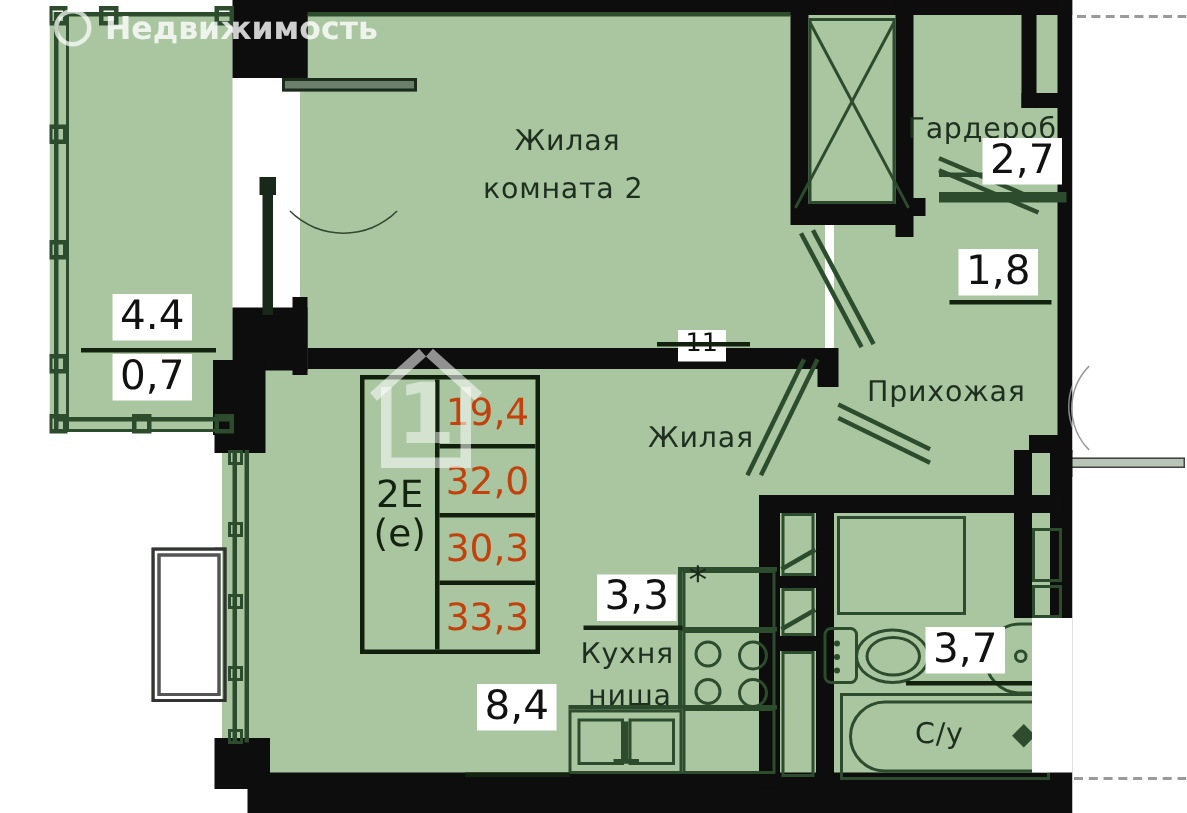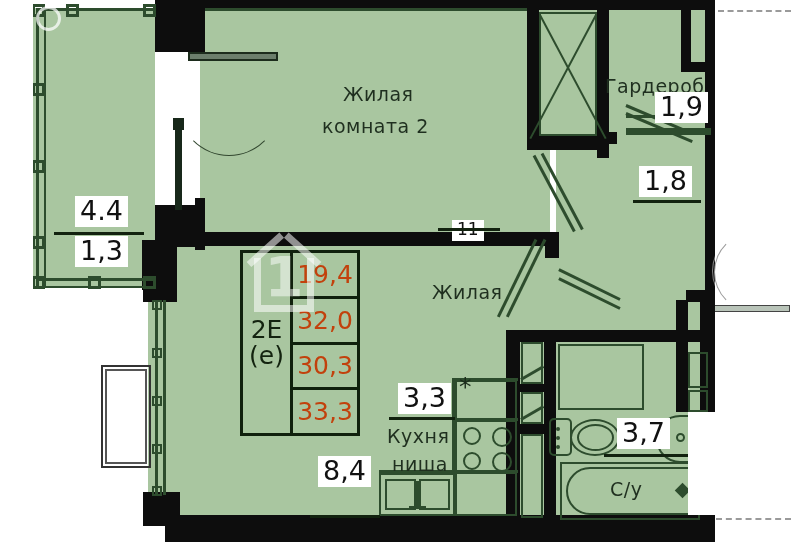--- a/index.html
+++ b/index.html
@@ -292,36 +292,37 @@
   <div class="thin" style="left:712px;top:305px;width:78px;height:7px;background:#b9c4b9;border:1px solid #444;box-sizing:border-box;"></div>
   <div class="arc" style="left:714px;top:232px;width:78px;height:78px;border-color:#999;border-bottom-color:transparent;border-right-color:transparent;border-top-color:transparent;"></div>
   <div class="wall" style="left:700px;top:300px;width:15px;height:18px;"></div>
 
   <div class="lbl room-name" style="left:343px;top:83px;">Жилая</div>
   <div class="lbl room-name" style="left:322px;top:115px;">комната 2</div>
 
   <div class="lbl room-name" style="left:432px;top:281px;">Жилая</div>
 
   <div class="lbl room-name" style="left:605px;top:75px;">Гардероб</div>
+  <div class="lbl room-name" style="left:578px;top:250px;">Прихожая</div>
 
   <div class="lbl room-name" style="left:387px;top:425px;">Кухня</div>
   <div class="lbl room-name" style="left:392px;top:453px;">ниша</div>
 
   <div class="lbl room-name" style="left:610px;top:478px;">С/у</div>
 
   <div class="lbl" style="left:459px;top:372px;font-size:25px;color:#1b2b1b;">*</div>
 
   <div class="num" style="left:75px;top:196px;">4.4</div>
   <div class="underline" style="left:54px;top:232px;width:90px;"></div>
-  <div class="num" style="left:75px;top:236px;">1,3</div>
+  <div class="num" style="left:75px;top:236px;">0,7</div>
 
   <div class="num sm" style="left:452px;top:193px;">11</div>
   <div class="underline" style="left:438px;top:228px;width:62px;"></div>
 
-  <div class="num" style="left:655px;top:92px;">1,9</div>
+  <div class="num" style="left:655px;top:92px;">2,7</div>
   <div class="num" style="left:639px;top:166px;">1,8</div>
   <div class="underline" style="left:633px;top:200px;width:68px;"></div>
 
   <div class="num" style="left:398px;top:383px;">3,3</div>
   <div class="underline" style="left:389px;top:417px;width:66px;"></div>
 
   <div class="num" style="left:617px;top:418px;">3,7</div>
   <div class="underline" style="left:604px;top:454px;width:84px;"></div>
 
   <div class="num" style="left:318px;top:456px;">8,4</div>
@@ -335,20 +336,21 @@
     <div class="colR">
       <div class="cell">19,4</div>
       <div class="cell">32,0</div>
       <div class="cell">30,3</div>
       <div class="cell">33,3</div>
     </div>
   </div>
 
   <div id="wm-top">
     <div class="circle"></div>
+    <div class="txt">Недвижимость</div>
   </div>
 
   <div id="wm-center">
     <div class="house">
       <div class="roofL"></div>
       <div class="roofR"></div>
       <div class="body"></div>
       <div class="one">1</div>
     </div>
   </div>

